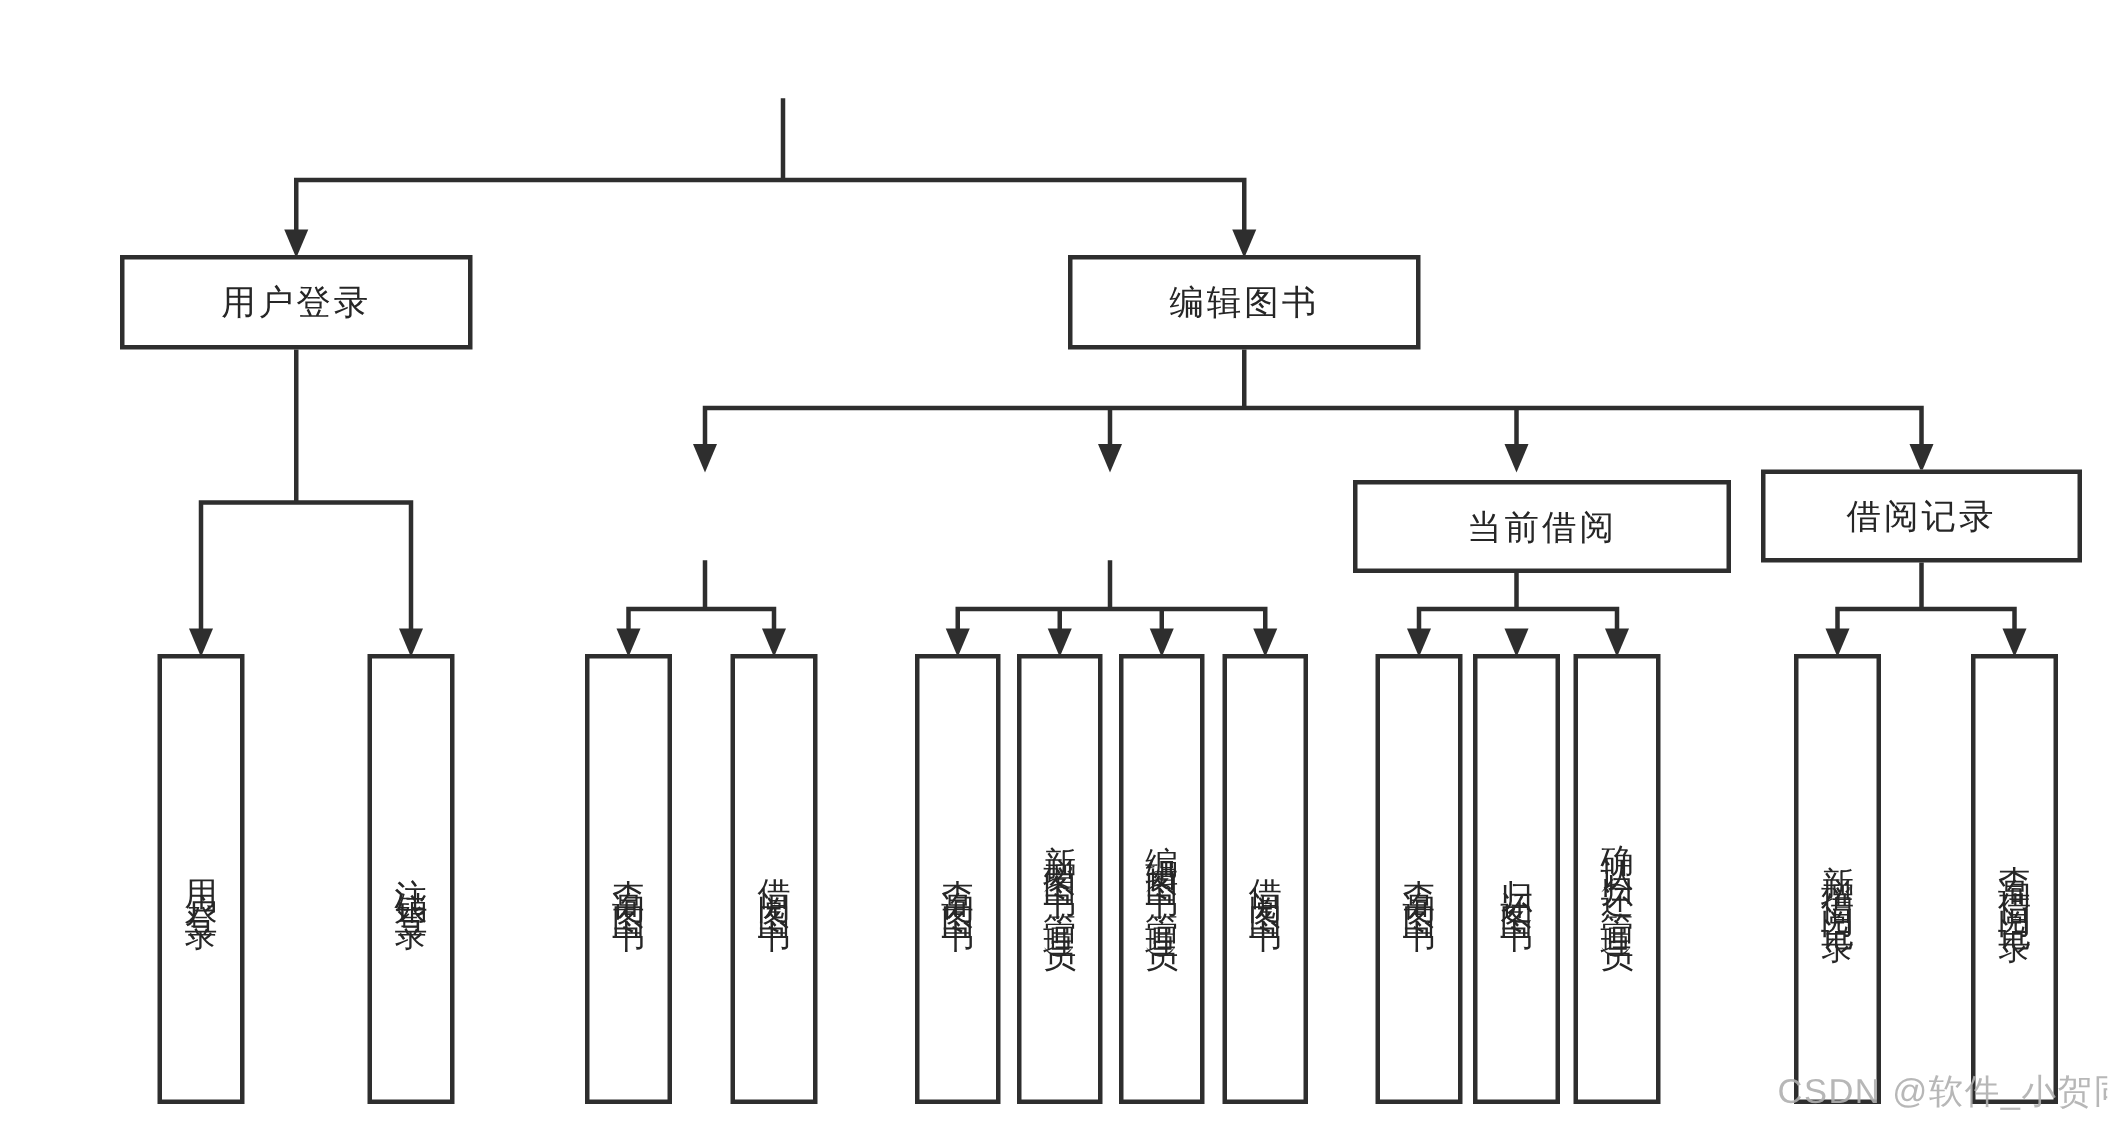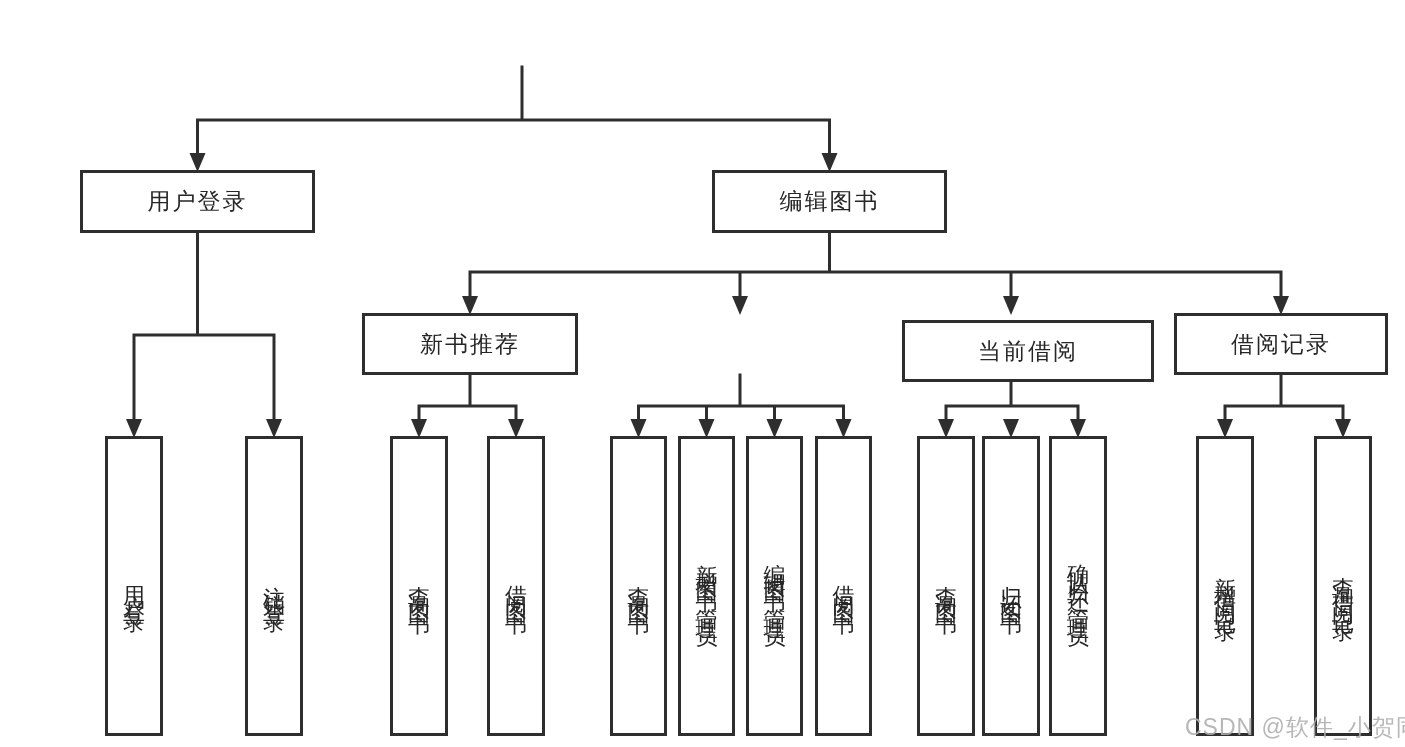--- a/index.html
+++ b/index.html
@@ -86,21 +86,20 @@
       <polygon points="1070,419 1086,419 1078,438"></polygon>
       <polygon points="1217,419 1233,419 1225,438"></polygon>
       <polygon points="1335,419 1351,419 1343,438"></polygon>
     </g>
   </svg>
 
 
   <div class="node hbox" style="left:80px; top:170px; width:235px; height:63px;">用户登录</div>
   <div class="node hbox" style="left:712px; top:170px; width:235px; height:63px;">编辑图书</div>
 
-  <div class="node hbox" style="left:362px; top:313px; width:216px; height:62px;">新书推荐</div>
   <div class="node hbox" style="left:902px; top:320px; width:252px; height:62px;">当前借阅</div>
   <div class="node hbox" style="left:1174px; top:313px; width:214px; height:62px;">借阅记录</div>
 
   <div class="node vbox" style="left:105px; top:436px; width:58px; height:300px;">用户登录</div>
   <div class="node vbox" style="left:245px; top:436px; width:58px; height:300px;">注销登录</div>
 
   <div class="node vbox" style="left:390px; top:436px; width:58px; height:300px;">查询图书</div>
   <div class="node vbox" style="left:487px; top:436px; width:58px; height:300px;">借阅图书</div>
 
   <div class="node vbox" style="left:610px; top:436px; width:57px; height:300px;">查询图书</div>

